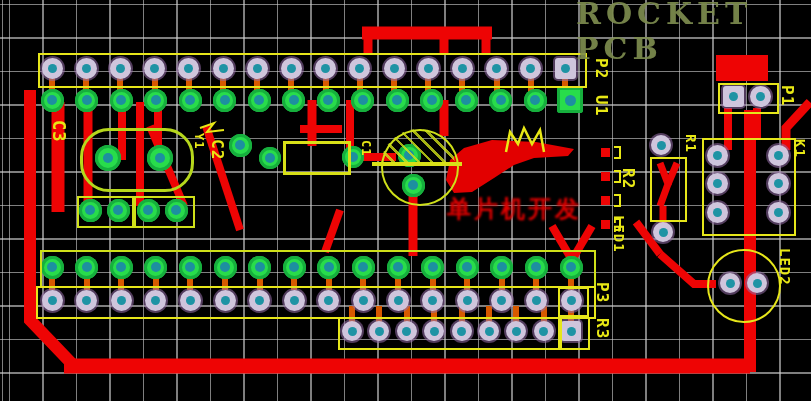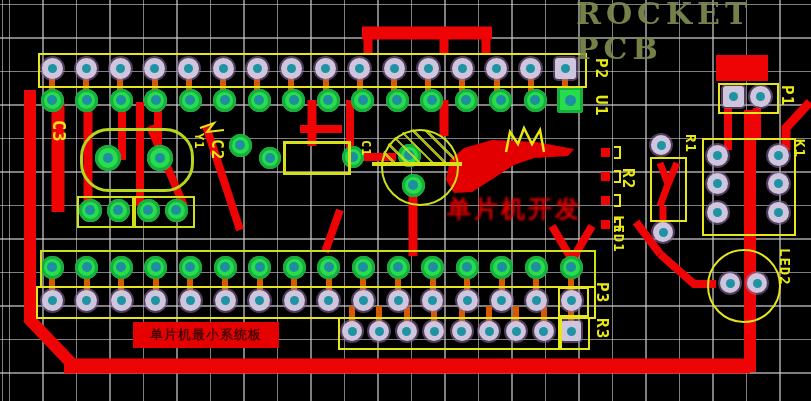--- a/index.html
+++ b/index.html
@@ -150,23 +150,20 @@
   <div class="vlabel" style="left:779px;top:85px;font-size:16px;">P1</div>
   <div class="vlabel" style="left:793px;top:139px;font-size:14px;">K1</div>
   <div class="vlabel" style="left:778px;top:248px;font-size:14px;">LED2</div>
   <div class="vlabel" style="left:594px;top:282px;font-size:16px;">P3</div>
   <div class="vlabel" style="left:594px;top:318px;font-size:16px;">R3</div>
 
   <div class="brand" style="left:576px;top:-4px;">ROCKET PCB</div>
 
   <div class="redtext" style="left:447px;top:193px;">单片机开发</div>
 
-  <div class="redlabel" style="left:133px;top:322px;width:146px;height:26px;">
-    <span>单片机最小系统板</span>
-  </div>
 
 <div class="pad ring" style="left: 41.5px; top: 57.5px; width: 21px; height: 21px; border-radius: 50%;">
       <div class="ctr" style="width: 9px; height: 9px;"></div>
     </div>
     <div class="pad ring" style="left: 75.7px; top: 57.5px; width: 21px; height: 21px; border-radius: 50%;">
       <div class="ctr" style="width: 9px; height: 9px;"></div>
     </div>
     <div class="pad ring" style="left: 109.9px; top: 57.5px; width: 21px; height: 21px; border-radius: 50%;">
       <div class="ctr" style="width: 9px; height: 9px;"></div>
     </div>

